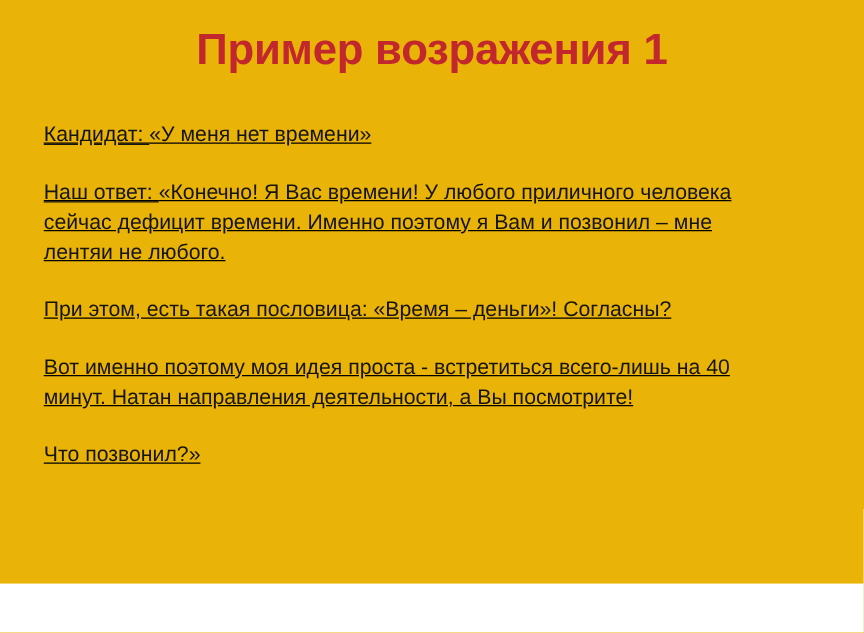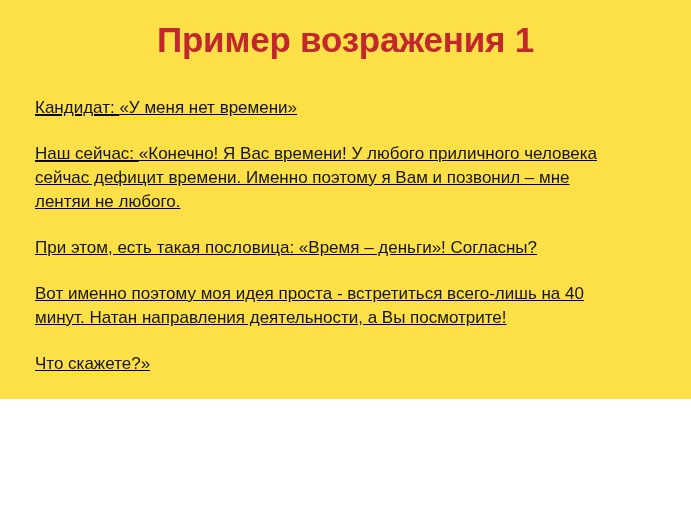--- a/index.html
+++ b/index.html
@@ -7,22 +7,22 @@
     margin: 0;
     padding: 0;
     background: #ffffff;
   }
   body {
     font-family: "Liberation Sans", "DejaVu Sans", sans-serif;
   }
   .slide {
     position: relative;
     width: 691px;
-    height: 399px;
-    background: #fde047;
+    height: 467px;
+    background: #eab308;
     overflow: hidden;
     box-sizing: border-box;
   }
   .slide-title {
     position: absolute;
     top: 18px;
     left: 0;
     width: 691px;
     text-align: center;
     font-size: 35px;
@@ -64,32 +64,32 @@
 
   <div class="slide-title">Пример возражения 1</div>
 
   <div class="body-area">
 
     <p class="para">
       <span class="ln"><span class="lead">Кандидат: </span><span>«У меня нет времени»</span></span>
     </p>
 
     <p class="para">
-      <span class="ln"><span class="lead">Наш сейчас: </span><span>«Конечно! Я Вас времени! У любого приличного человека</span></span>
+      <span class="ln"><span class="lead">Наш ответ: </span><span>«Конечно! Я Вас времени! У любого приличного человека</span></span>
       <span class="ln">сейчас дефицит времени. Именно поэтому я Вам и позвонил – мне</span>
       <span class="ln">лентяи не любого.</span>
     </p>
 
     <p class="para">
       <span class="ln">При этом, есть такая пословица: «Время – деньги»! Согласны?</span>
     </p>
 
     <p class="para">
       <span class="ln">Вот именно поэтому моя идея проста - встретиться всего-лишь на 40</span>
       <span class="ln">минут. Натан направления деятельности, а Вы посмотрите!</span>
     </p>
 
     <p class="para">
-      <span class="ln">Что скажете?»</span>
+      <span class="ln">Что позвонил?»</span>
     </p>
 
   </div>
 </div>
 
 </body></html>

